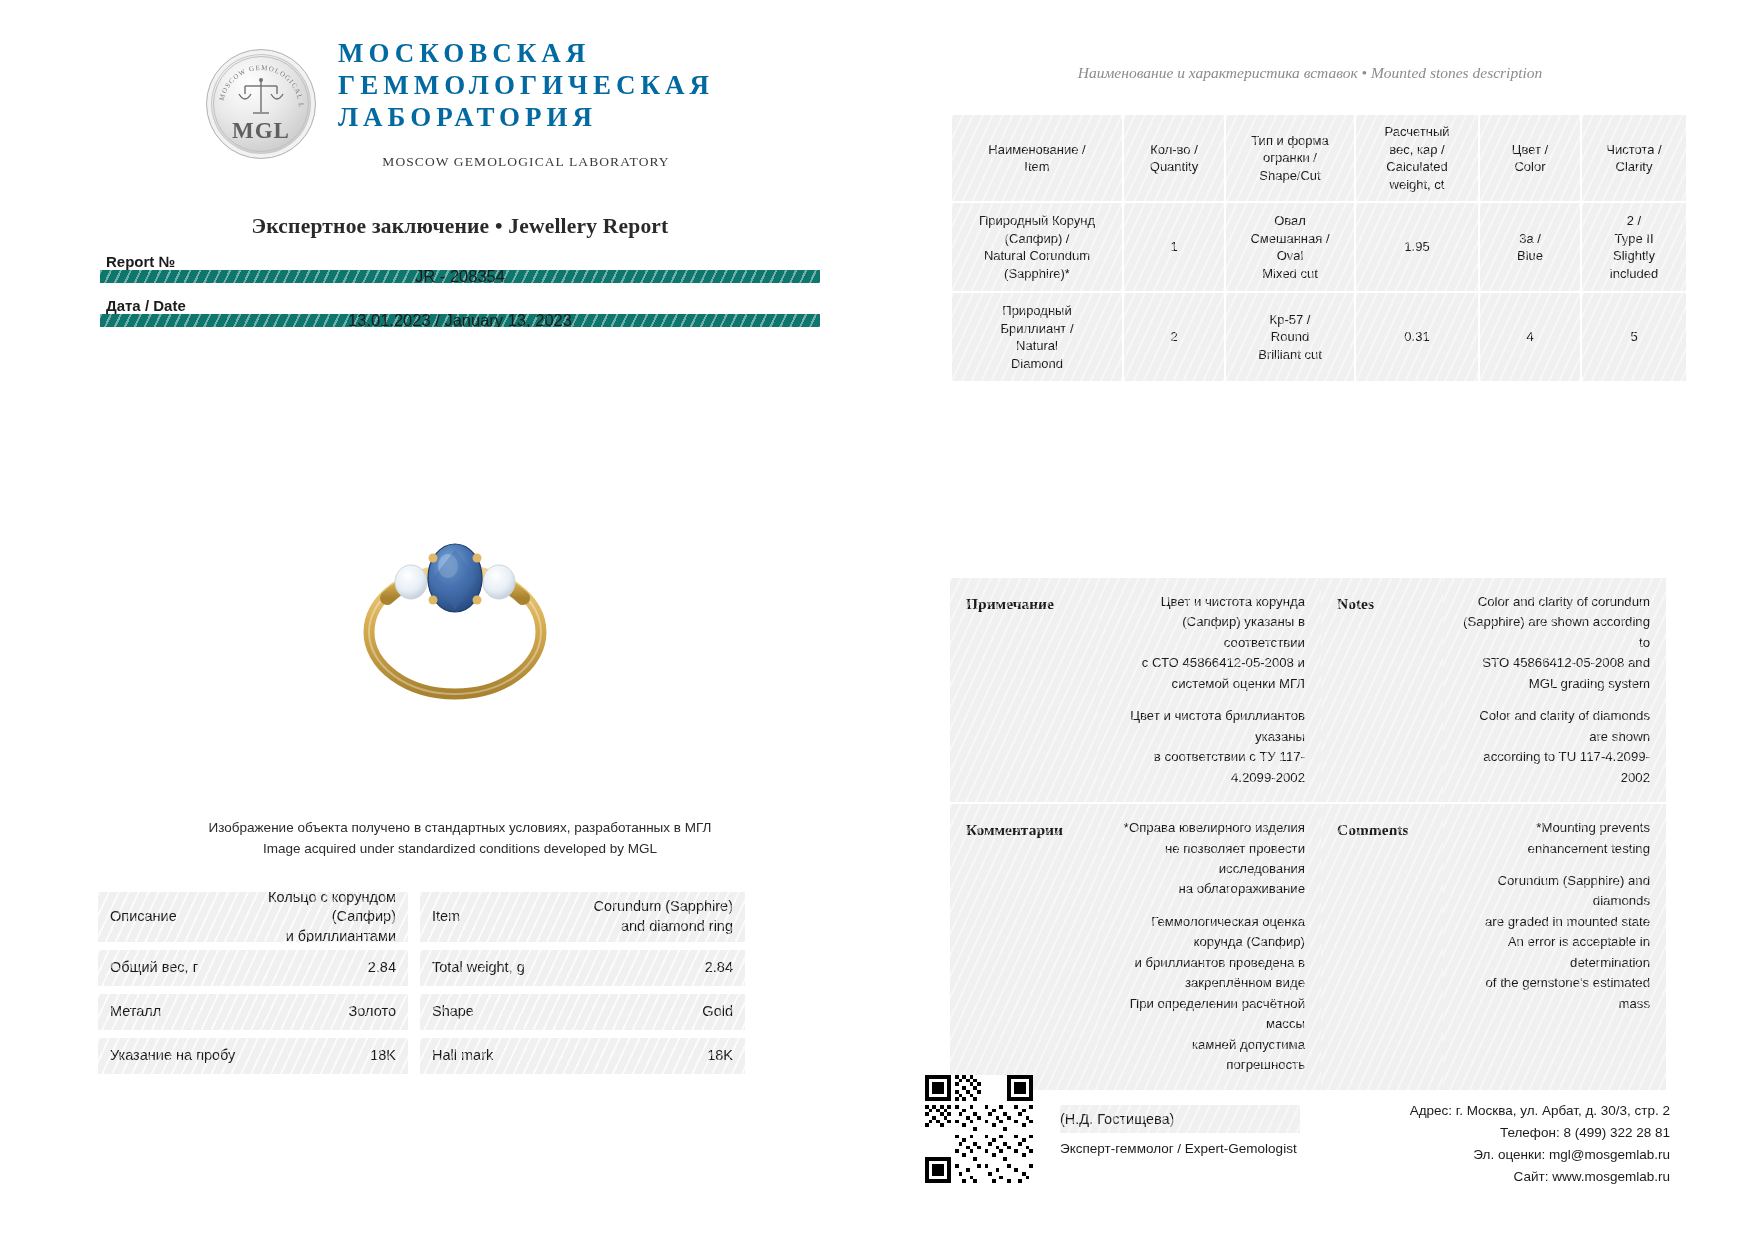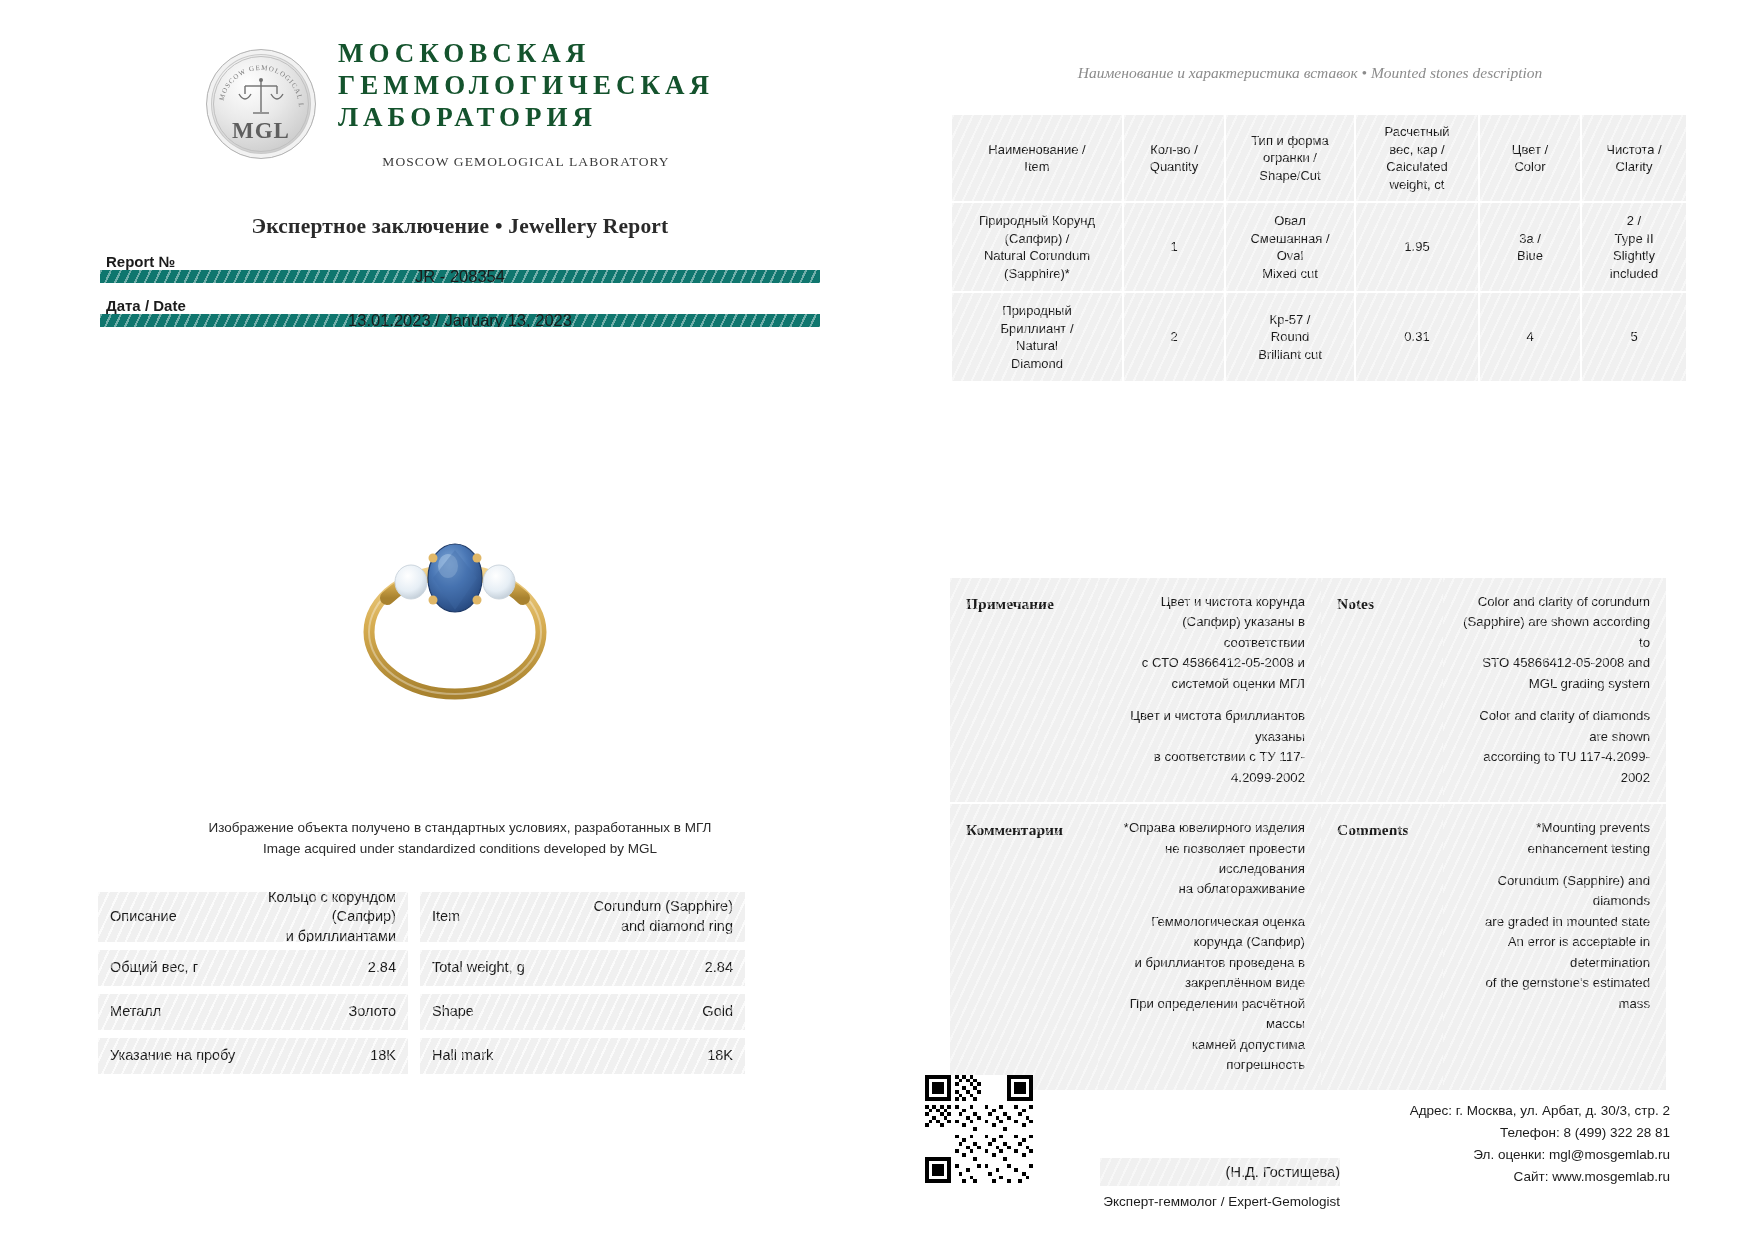--- a/index.html
+++ b/index.html
@@ -77,21 +77,21 @@
     inset: 0;
   }
   .brand-text {
     line-height: 1.18;
   }
   .brand-text .ru {
     font-family: "Liberation Serif", serif;
     font-size: 27px;
     font-weight: bold;
     letter-spacing: 5px;
-    color: #14532d;
+    color: #0369a1;
     white-space: nowrap;
   }
   .brand-text .en {
     font-family: "Liberation Serif", serif;
     font-size: 13.5px;
     letter-spacing: 1.1px;
     color: #3b3b3b;
     margin-top: 20px;
     text-align: center;
     white-space: nowrap;
@@ -299,23 +299,23 @@
   .qr {
     position: absolute;
     left: 925px;
     top: 1075px;
     width: 108px;
     height: 108px;
   }
   .signature {
     position: absolute;
     left: 1060px;
-    top: 1158px;
+    top: 1105px;
     width: 280px;
-    text-align: right;
+    text-align: left;
   }
   .sig-name {
     background: #f0f0f0;
     position: relative;
     font-size: 14.5px;
     padding: 6px 0;
     display: inline-block;
     min-width: 240px;
   }
   .sig-name .inner { position: relative; }

